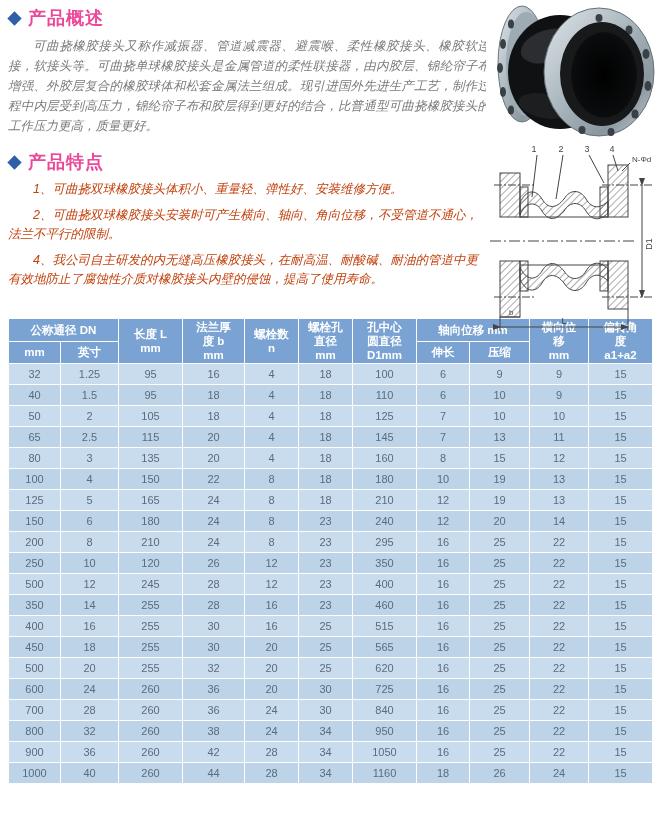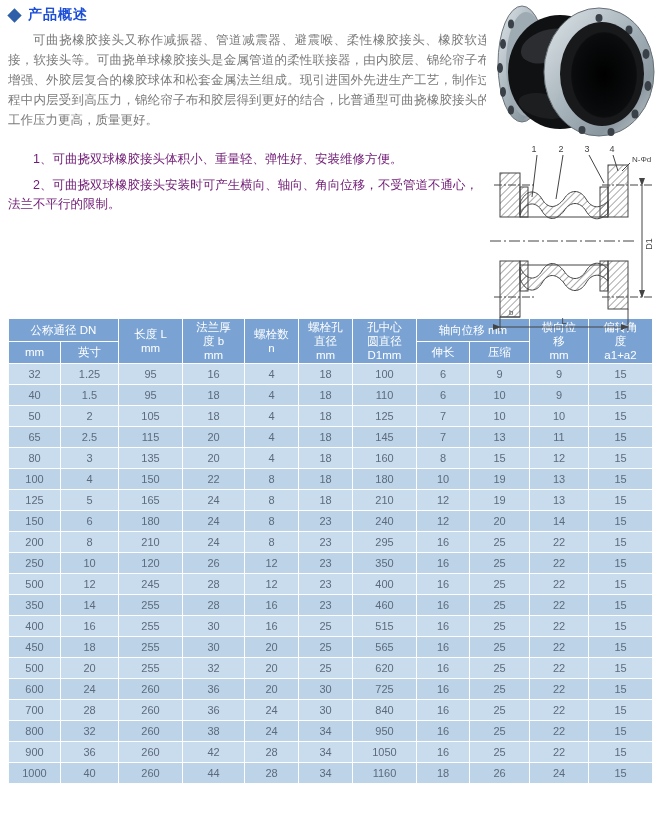--- a/index.html
+++ b/index.html
@@ -6,44 +6,44 @@
   body{
     width:660px;height:828px;position:relative;overflow:hidden;
     font-family:"Liberation Sans","DejaVu Sans",sans-serif;
     -webkit-font-smoothing:antialiased;
   }
   .page{position:relative;width:644px;padding:6px 8px 0 8px;}
 
   
   .sec-title{display:flex;align-items:center;gap:7px;margin:0 0 6px 0;}
   .diamond{width:13px;height:13px;background:#2e5fa8;transform:rotate(45deg) scale(.78);flex:0 0 auto;}
-  .sec-title .t{font-size:14px;font-weight:bold;color:#1d4ed8;letter-spacing:1px;}
-
-  .textcol{width:482px;}
+  .sec-title .t{font-size:18px;font-weight:bold;color:#ec4899;letter-spacing:1px;}
+
+  .textcol{width:482px;font-style:italic;}
   .para{
     margin:4px 0 0 0;font-size:12.5px;line-height:20px;color:#7a7a7a;
     text-indent:2em;text-align:justify;
   }
-  .feat{margin:0 12px 7px 0;font-size:12.5px;line-height:19px;color:#701a75;text-indent:2em;text-align:justify;}
+  .feat{margin:0 12px 7px 0;font-size:12.5px;line-height:19px;color:#c2410c;text-indent:2em;text-align:justify;}
 
   .sec{margin-bottom:10px;}
   .sec.overview{min-height:134px;}
   .sec.features{min-height:158px;}
 
   
   .photo-box{position:absolute;top:2px;right:2px;width:172px;height:138px;}
   .drawing-box{position:absolute;top:141px;right:0px;width:176px;height:198px;}
 
   
   table.spec{
     border-collapse:collapse;width:644px;table-layout:fixed;
     font-size:11px;
   }
   table.spec th{
-    background:#7aa3d3;color:#ffffff;font-weight:normal;
+    background:#7aa3d3;color:#ffffff;font-weight:bold;
     border:1.5px solid #fdfdfd;white-space:pre-line;
     padding:1px 0;line-height:14px;font-size:11.5px;
   }
   table.spec td{
     border:1.5px solid #fdfdfd;text-align:center;color:#5c6b7c;
     height:20px;padding:0;line-height:12px;
   }
   table.spec tr.r0 td{background:#c9dcee;}
   table.spec tr.r1 td{background:#bdd3e8;}
 </style>
@@ -168,23 +168,28 @@
     <div class="sec-title">
       <span class="diamond"></span>
       <span class="t">产品概述</span>
     </div>
     <div class="textcol">
       <p class="para">可曲挠橡胶接头又称作减振器、管道减震器、避震喉、柔性橡胶接头、橡胶软连接，软接头等。可曲挠单球橡胶接头是金属管道的柔性联接器，由内胶层、锦纶帘子布增强、外胶层复合的橡胶球体和松套金属法兰组成。现引进国外先进生产工艺，制作过程中内层受到高压力，锦纶帘子布和胶层得到更好的结合，比普通型可曲挠橡胶接头的工作压力更高，质量更好。</p>
     </div>
   </div>
 
   <div class="sec features">
+    <div class="sec-title">
+      <span class="diamond"></span>
+      <span class="t">产品特点</span>
+    </div>
     <div class="textcol">
       <p class="feat">1、可曲挠双球橡胶接头体积小、重量轻、弹性好、安装维修方便。</p>
       <p class="feat">2、可曲挠双球橡胶接头安装时可产生横向、轴向、角向位移，不受管道不通心，法兰不平行的限制。</p>
+      <p class="feat">4、我公司自主研发的内无缝高压橡胶接头，在耐高温、耐酸碱、耐油的管道中更有效地防止了腐蚀性介质对橡胶接头内壁的侵蚀，提高了使用寿命。</p>
     </div>
   </div>
 
   <div class="sec">
 
     <table class="spec">
       <colgroup>
         <col style="width:52px">
           <col style="width:58px">
           <col style="width:64px">

